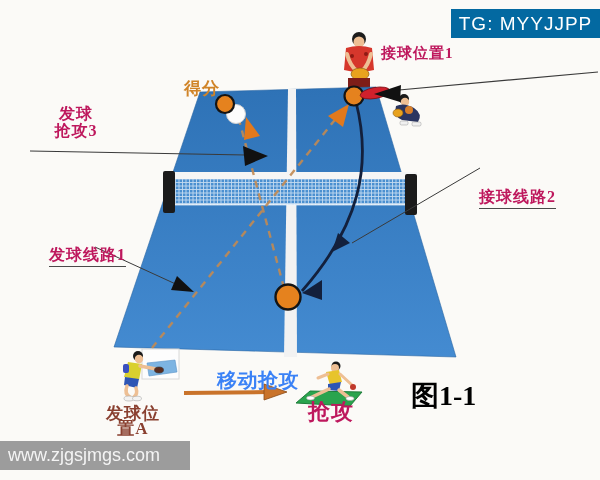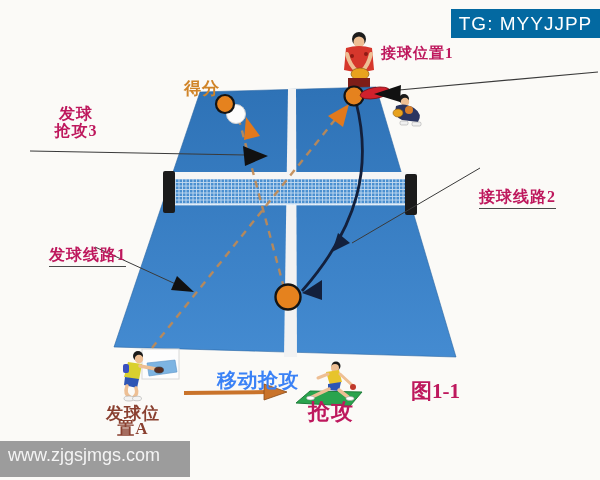--- a/index.html
+++ b/index.html
@@ -5,28 +5,28 @@
   html,body{margin:0;padding:0;background:#ffffff;}
   .stage{position:relative;width:600px;height:480px;background:#fbfaf7;overflow:hidden;
          font-family:"Liberation Sans","DejaVu Sans",sans-serif;}
   .stage svg{position:absolute;left:0;top:0;}
   .lbl{position:absolute;color:#be185d;font-family:"Liberation Serif","DejaVu Serif",serif;
        font-weight:700;font-size:16px;line-height:18px;letter-spacing:1px;white-space:nowrap;}
   .lbl .ln{display:block;text-align:center;}
   .underlined{border-bottom:1.2px solid #4a4a4a;padding-bottom:2px;}
   .tg-badge{position:absolute;left:451px;top:9px;width:149px;height:29px;background:#0369a1;
             color:#ffffff;font-size:19px;line-height:29px;text-align:center;letter-spacing:1px;}
-  .site-badge{position:absolute;left:0;top:441px;width:190px;height:36px;background:#9c9c9c;
+  .site-badge{position:absolute;left:0;top:441px;width:190px;height:29px;background:#9c9c9c;
               color:#f4f4f4;font-size:18px;line-height:29px;padding-left:8px;box-sizing:border-box;}
   .score{color:#d08428;font-size:17px;}
   .move{color:#3b82f6;font-size:20px;letter-spacing:0.5px;}
   .servepos{color:#8a4030;font-size:17px;line-height:15px;}
   .attack{font-size:22px;}
-  .figcap{position:absolute;left:411px;top:377px;color:#be185d;
-          font-family:"Liberation Serif","DejaVu Serif",serif;font-weight:700;font-size:21px;}
+  .figcap{position:absolute;left:411px;top:377px;color:#000000;
+          font-family:"Liberation Serif","DejaVu Serif",serif;font-weight:700;font-size:28px;}
 </style>
 </head>
 <body>
 
 <div class="stage">
 
 <svg width="600" height="480" viewBox="0 0 600 480">
   <defs>
     <linearGradient id="tbl" x1="0" y1="0" x2="0" y2="1">
       <stop offset="0" stop-color="#2e72b6"></stop>

